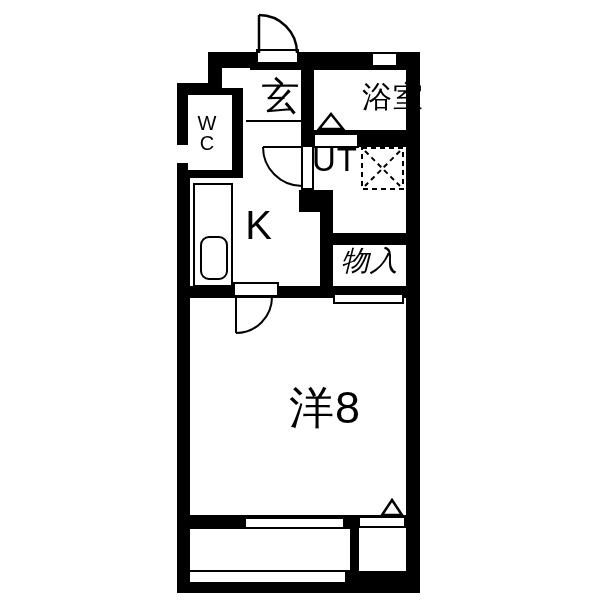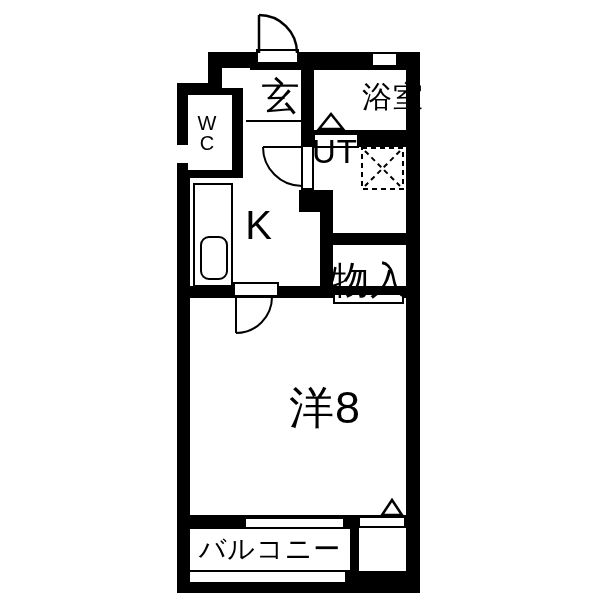--- a/index.html
+++ b/index.html
@@ -69,19 +69,18 @@
     <g>
       <rect x="362" y="148" width="41" height="41" fill="#ffffff" stroke="#000" stroke-width="2" stroke-dasharray="5,4"></rect>
       <line x1="365" y1="151" x2="400" y2="186" stroke="#000" stroke-width="2" stroke-dasharray="5,4"></line>
       <line x1="400" y1="151" x2="365" y2="186" stroke="#000" stroke-width="2" stroke-dasharray="5,4"></line>
     </g>
   </svg>
 
   <div class="lbl" style="left:281px;top:96px;font-size:38px;">玄</div>
   <div class="lbl" style="left:360px;top:97px;font-size:30px;margin-left:33px;">浴室</div>
   <div class="lbl lbl-wc" style="left:207px;top:134px;font-size:20px;">WC</div>
-  <div class="lbl" style="left:335px;top:152px;font-size:33px;">UT</div>
+  <div class="lbl" style="left:335px;top:160px;font-size:33px;">UT</div>
   <div class="lbl" style="left:259px;top:225px;font-size:40px;">K</div>
-  <div class="lbl" style="left:370px;top:280px;font-size:38px;">物入</div>
+  <div class="lbl" style="left:370px;top:261px;font-size:28px;font-style:italic;">物入</div>
   <div class="lbl" style="left:325px;top:408px;font-size:45px;">洋8</div>
-  <div class="lbl" style="left:270px;top:549px;font-size:27px;">バルコニー</div>
 
 </div>
 
 </body></html>

